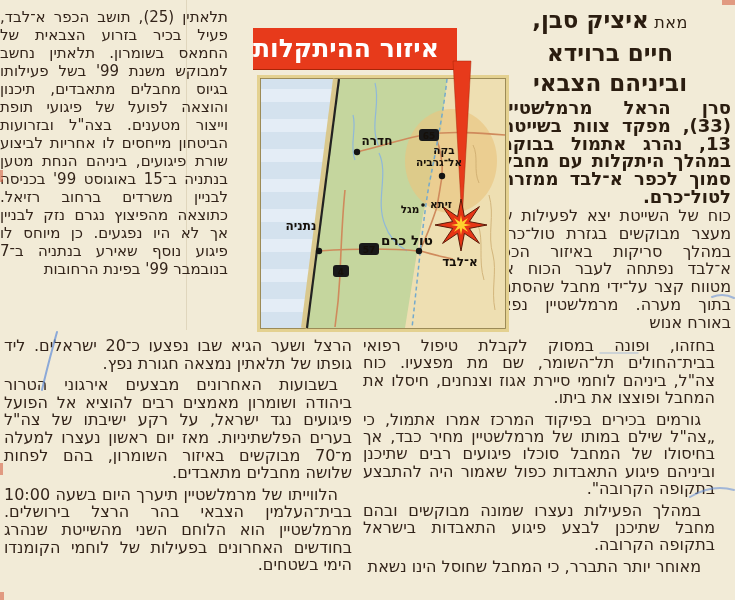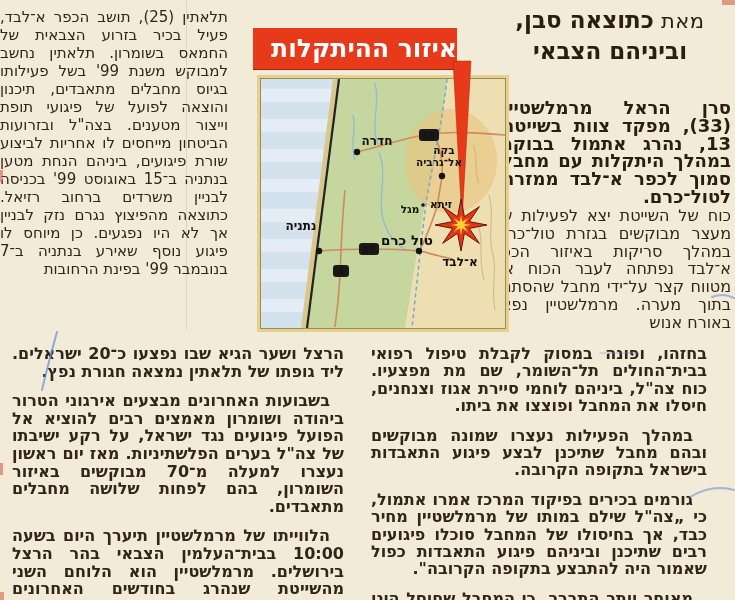--- a/index.html
+++ b/index.html
@@ -7,21 +7,21 @@
     position:relative; width:735px; height:600px; overflow:hidden;
     background:#f2ebd7; color:#33241a;
     font-family:"DejaVu Sans", sans-serif;
     direction:rtl;
   }
   .byline{
     position:absolute; top:5px; right:4px; width:242px;
     text-align:center; font-weight:bold; font-size:23px; line-height:30px;
     color:#2b1d10;
   }
-  .byline-prefix{font-weight:normal; font-size:21px; letter-spacing:.5px;}
+  .byline-prefix{font-weight:normal; font-size:16px; letter-spacing:.5px;}
   .lead{
     position:absolute; top:99px; right:4px; width:229px;
     font-weight:bold; font-size:18px; line-height:17.8px; text-align:justify;
     color:#2b1d10;
   }
   .body-nr{
     position:absolute; top:207px; right:4px; width:239px;
     font-size:16px; line-height:17.8px; text-align:justify;
   }
   .body-wr{
@@ -29,57 +29,58 @@
     font-size:16px; line-height:17.4px; text-align:justify;
   }
   .left-top{
     position:absolute; top:8px; left:0; width:228px;
     font-size:15px; line-height:18px; text-align:justify;
   }
   .left-bottom{
     position:absolute; top:333px; left:0; width:356px;
     font-size:16px; line-height:17.6px; text-align:justify;
   }
-  .body-wr p, .left-bottom p{margin:12px;font-weight:bold;}
+  .body-wr p, .left-bottom p{margin:4px;}
   .indent{text-indent:14px;}
   .banner{
     position:absolute; left:253px; top:28px; width:204px; height:41px;
     background:#e73a1b; color:#ffffff; font-weight:bold; font-size:25px;
-    text-align:right; line-height:41px;
+    text-align:left; line-height:41px;
     box-shadow:0 1px 0 #a82508;
   }
   .map{position:absolute; left:233px; top:75px; width:252px; height:257px;margin-left:24px;}
   .map svg{overflow:visible; display:block;}
   .map text{font-family:"DejaVu Sans", sans-serif; fill:#16100a; font-weight:bold;}
   .shield-num{fill:#ffffff; font-size:9px; font-weight:bold;}
   .overlay{position:absolute; left:0; top:0; pointer-events:none;}
   .fold-line{position:absolute; left:186px; top:0; width:1px; height:330px;
     background:rgba(160,140,100,.22);}
   .artifact-red{position:absolute; background:#d4583a; opacity:.55;}
 </style>
 </head>
 <body>
 
 <div class="page">
 
   <div class="fold-line"></div>
 
   <div class="byline">
-    <div><span class="byline-prefix">מאת </span><span>כתוצאה סבן,</span></div>
+    <div><span class="byline-prefix">מאת </span><span>איציק סבן,</span></div>
+    <div>חיים ברוידא</div>
     <div>וביניהם הצבאי</div>
   </div>
 
   <div class="lead">סרן הראל מרמלשטיין (33), מפקד צוות בשייטת 13, נהרג אתמול בבוקר במהלך היתקלות עם מחבל סמוך לכפר א־לבד ממזרח לטול־כרם.</div>
 
   <div class="body-nr">כוח של השייטת יצא לפעילות של מעצר מבוקשים בגזרת טול־כרם. במהלך סריקות באיזור הכפר א־לבד נפתחה לעבר הכוח אש מטווח קצר על־ידי מחבל שהסתתר בתוך מערה. מרמלשטיין נפצע באורח אנוש</div>
 
   <div class="body-wr">
     <p>בחזהו, ופונה במסוק לקבלת טיפול רפואי בבית־החולים תל־השומר, שם מת מפצעיו. כוח צה"ל, ביניהם לוחמי סיירת אגוז וצנחנים, חיסלו את המחבל ופוצצו את ביתו.</p>
+    <p class="indent">גורמים בכירים בפיקוד המרכז אמרו אתמול, כי „צה"ל שילם במותו של מרמלשטיין מחיר כבד, אך בחיסולו של המחבל סוכלו פיגועים רבים שתיכנן וביניהם פיגוע התאבדות כפול שאמור היה להתבצע בתקופה הקרובה".</p>
     <p class="indent">במהלך הפעילות נעצרו שמונה מבוקשים ובהם מחבל שתיכנן לבצע פיגוע התאבדות בישראל בתקופה הקרובה.</p>
-    <p class="indent">גורמים בכירים בפיקוד המרכז אמרו אתמול, כי „צה"ל שילם במותו של מרמלשטיין מחיר כבד, אך בחיסולו של המחבל סוכלו פיגועים רבים שתיכנן וביניהם פיגוע התאבדות כפול שאמור היה להתבצע בתקופה הקרובה".</p>
     <p class="indent">מאוחר יותר התברר, כי המחבל שחוסל הינו נשאת</p>
   </div>
 
   <div class="left-top">תלאתין (25), תושב הכפר א־לבד, פעיל בכיר בזרוע הצבאית של החמאס בשומרון. תלאתין נחשב למבוקש משנת 99' בשל פעילותו בגיוס מחבלים מתאבדים, תיכנון והוצאה לפועל של פיגועי תופת וייצור מטענים. בצה"ל ובזרועות הביטחון מייחסים לו אחריות לביצוע שורת פיגועים, ביניהם הנחת מטען בנתניה ב־15 באוגוסט 99' בכניסה לבניין משרדים ברחוב רזיאל. כתוצאה מהפיצוץ נגרם נזק לבניין אך לא היו נפגעים. כן מיוחס לו פיגוע נוסף שאירע בנתניה ב־7 בנובמבר 99' בפינת הרחובות</div>
 
   <div class="left-bottom">
     <p>הרצל ושער הגיא שבו נפצעו כ־20 ישראלים. ליד גופתו של תלאתין נמצאה חגורת נפץ.</p>
     <p class="indent">בשבועות האחרונים מבצעים אירגוני הטרור ביהודה ושומרון מאמצים רבים להוציא אל הפועל פיגועים נגד ישראל, על רקע ישיבתו של צה"ל בערים הפלשתיניות. מאז יום ראשון נעצרו למעלה מ־70 מבוקשים באיזור השומרון, בהם לפחות שלושה מחבלים מתאבדים.</p>
     <p class="indent">הלווייתו של מרמלשטיין תיערך היום בשעה 10:00 בבית־העלמין הצבאי בהר הרצל בירושלים. מרמלשטיין הוא הלוחם השני מהשייטת שנהרג בחודשים האחרונים בפעילות של לוחמי הקומנדו הימי בשטחים.</p>
   </div>

